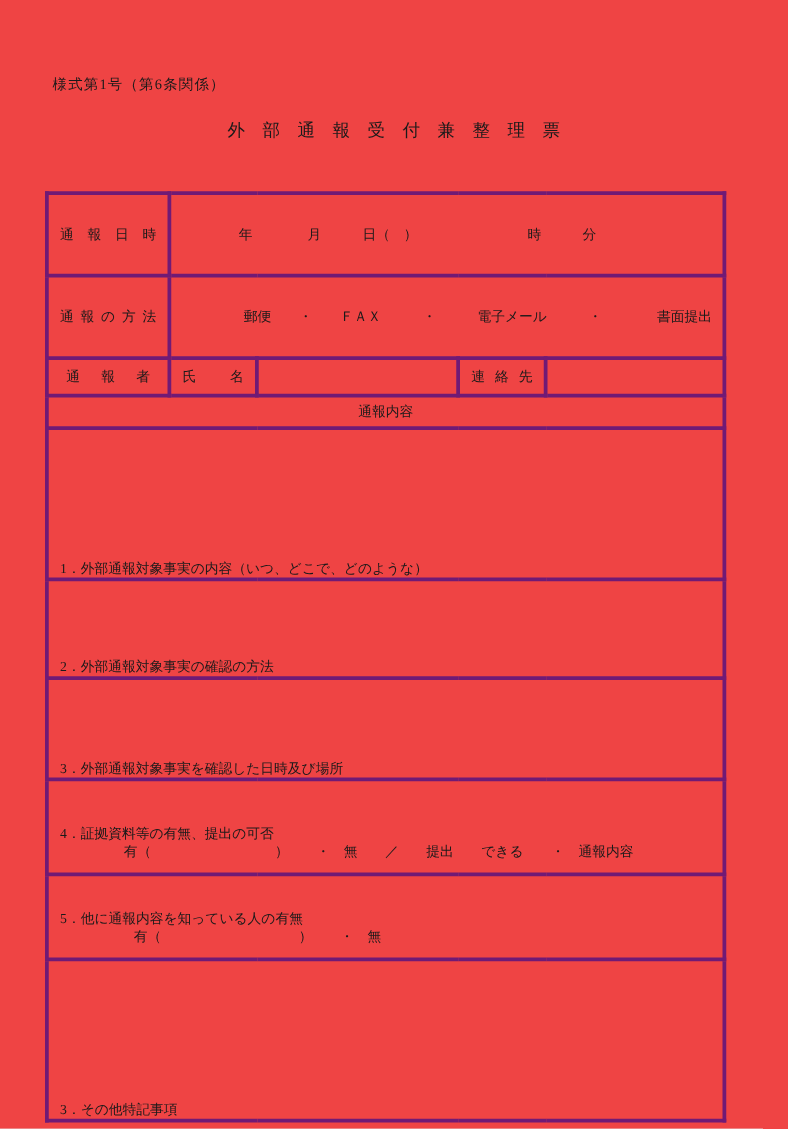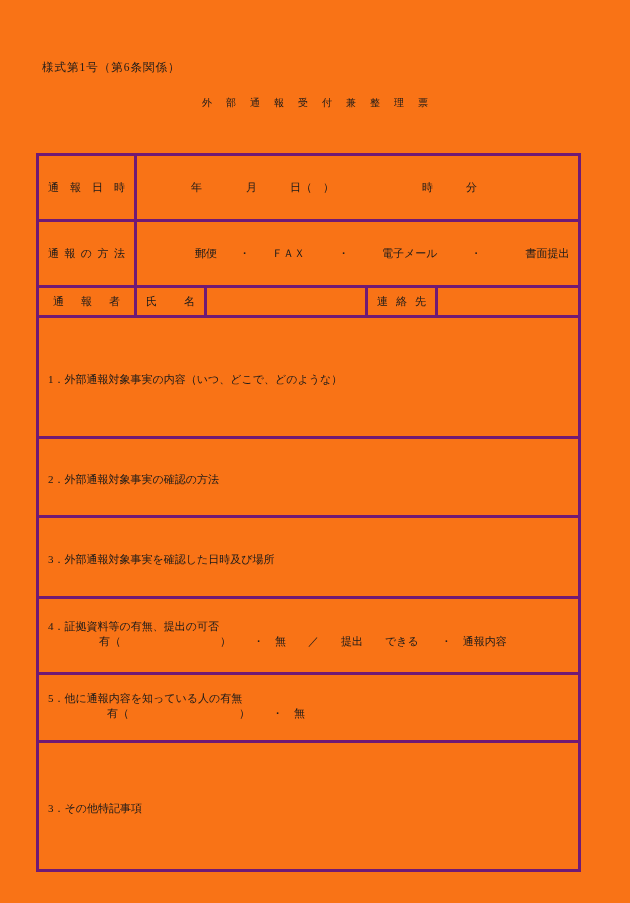--- a/index.html
+++ b/index.html
@@ -1,32 +1,32 @@
 <!DOCTYPE html>
 <html><head>
 <meta charset="utf-8">
 <style>
   html,body{margin:0;padding:0;background:#e8e8e8;}
   .page{
     position:relative;
     width:630px;height:903px;
     margin:0 auto;
-    background:#f97316;
+    background:#ef4444;
     font-family:"Liberation Serif","DejaVu Serif",serif;
     color:#1a1a1a;
     overflow:hidden;
   }
   .form-number{
     position:absolute;left:42px;top:60px;
     font-size:11.5px;letter-spacing:1px;
   }
   .form-title{
     position:absolute;left:0;right:0;top:96px;
     text-align:center;
-    font-size:10px;
+    font-size:14px;
     letter-spacing:14px;
     padding-left:14px;
     font-weight:normal;
   }
   table.report{
     position:absolute;left:36px;top:153px;
     width:542px;
     border-collapse:collapse;
     table-layout:fixed;
     border:2px solid #111;
@@ -43,21 +43,21 @@
     text-align-last:justify;
     padding:0 9px;
     white-space:normal;
   }
   .inline-val{white-space:pre;margin-left:44px;}
   .val-pad{white-space:pre;}
   td.section{vertical-align:top;}
   .section-inner{
     display:flex;
     flex-direction:column;
-    justify-content:center;
+    justify-content:flex-end;
     height:100%;
     box-sizing:border-box;
   }
   .section-title{
     padding:5px 8px 0 9px;
     white-space:pre;
   }
   .opt-line{
     white-space:pre;
     padding-bottom:9px;
@@ -110,20 +110,23 @@
       <td>
         <div class="jl">氏 名</div>
       </td>
       <td></td>
       <td>
         <div class="jl">連 絡 先</div>
       </td>
       <td></td>
     </tr>
 
+    <tr>
+      <td colspan="5" class="content-header" style="height:23px">通報内容</td>
+    </tr>
 
     <tr>
       <td colspan="5" class="section" style="height:118px">
         <div class="section-inner">
           <div class="section-title">1．外部通報対象事実の内容（いつ、どこで、どのような）</div>
         </div>
       </td>
     </tr>
 
     <tr>

